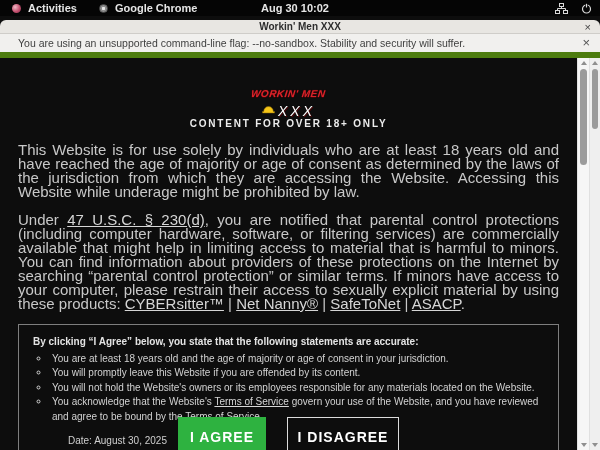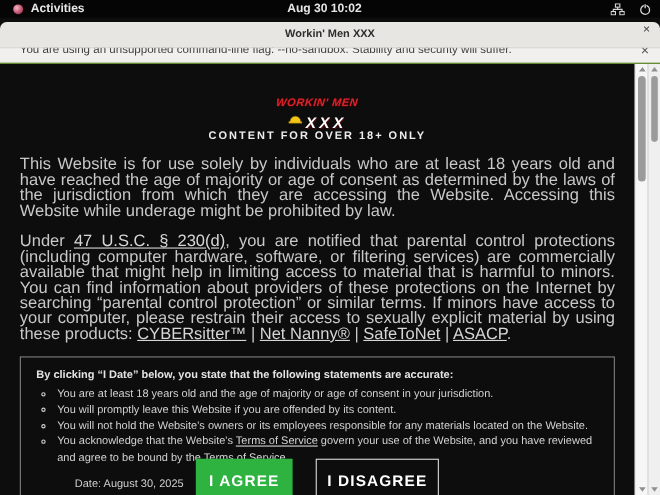--- a/index.html
+++ b/index.html
@@ -29,35 +29,35 @@
     border:1px solid #555;
   }
   .topbar-clock {
     position:absolute; left:0; right:10px; text-align:center; pointer-events:none;
   }
   .topbar-right { position:absolute; right:8px; display:flex; align-items:center; gap:13px; }
   .topbar-right svg { display:block; }
 
   
   .titlebar {
-    position:absolute; top:20px; left:0; right:0; height:24px;
+    position:absolute; top:20px; left:0; right:0; height:14px;
     background:#e8e6e2; border-bottom:1px solid #cfcdc9;
     border-radius:6px 6px 0 0;
     display:flex; align-items:center; justify-content:center;
     font-size:10px; font-weight:700; color:#2d2d2d; z-index:29;
   }
   .titlebar-close {
     position:absolute; right:9px; top:0; height:13px; display:flex; align-items:center;
     font-size:11px; font-weight:400; color:#444; cursor:default;
   }
 
   
   .infobar {
     position:absolute; top:33px; left:0; right:0; height:25px;
-    background:#f1f0ee; border-bottom:1px solid #4d7c0f;
+    background:#f1f0ee; border-bottom:6px solid #4d7c0f;
     display:flex; align-items:center; z-index:28;
     font-size:10.5px; color:#3f3f3f;
   }
   .infobar-msg { margin-left:18px; }
   .infobar-close {
     position:absolute; right:10px; font-size:13px; color:#555; line-height:1; cursor:default;
   }
 
   
   .content {
@@ -67,21 +67,21 @@
 
   
   .logo { margin-top:26px; text-align:center; line-height:1; }
   .logo-banner {
     font-style:italic; font-weight:800; font-size:10px; letter-spacing:0.5px;
     color:#d8232a; text-shadow:0 0 1px #6e0a0e, 0 1px 0 #3a0406;
     transform:skewX(-6deg); display:inline-block;
   }
   .logo-xxx-row { display:flex; align-items:flex-end; justify-content:center; gap:3px; margin-top:1px; }
   .logo-xxx {
-    font-weight:700; font-size:14px; letter-spacing:3px; color:#ffffff;
+    font-weight:400; font-size:14px; letter-spacing:3px; color:#ffffff;
     text-shadow:0 0 1px #000, 1px 1px 0 #5a0608; font-style:italic;
   }
   .hat-icon { display:block; margin-bottom:1px; }
 
   
   .heading {
     margin-top:0; text-align:center; font-size:10px; font-weight:600;
     letter-spacing:1.8px; color:#ececec;
   }
 
@@ -142,20 +142,24 @@
   .scroll-outer .sb-thumb { top:11px; height:60px; }
 </style>
 </head>
 <body>
 
 <div class="topbar">
   <div class="topbar-left">
     <div class="topbar-item">
       <span class="distro-dot"></span>
       <span>Activities</span>
+    </div>
+    <div class="topbar-item">
+      <span class="chrome-dot"></span>
+      <span>Google Chrome</span>
     </div>
   </div>
   <div class="topbar-clock">Aug 30  10:02</div>
   <div class="topbar-right">
     <span>
       <svg width="13" height="11" viewBox="0 0 13 11">
         <rect x="4.5" y="0.5" width="4" height="3" fill="none" stroke="#d8d8d8"></rect>
         <rect x="0.5" y="7.5" width="4" height="3" fill="none" stroke="#d8d8d8"></rect>
         <rect x="8.5" y="7.5" width="4" height="3" fill="none" stroke="#d8d8d8"></rect>
         <path d="M6.5 3.5 v2 M2.5 7.5 v-2 h8 v2" fill="none" stroke="#d8d8d8"></path>
@@ -195,21 +199,21 @@
     </div>
   </div>
 
   <div class="heading">CONTENT FOR OVER 18+ ONLY</div>
 
   <p class="para">This Website is for use solely by individuals who are at least 18 years old and have reached the age of majority or age of consent as determined by the laws of the jurisdiction from which they are accessing the Website. Accessing this Website while underage might be prohibited by law.</p>
 
   <p class="para"><span>Under </span><a>47 U.S.C. § 230(d)</a><span>, you are notified that parental control protections (including computer hardware, software, or filtering services) are commercially available that might help in limiting access to material that is harmful to minors. You can find information about providers of these protections on the Internet by searching “parental control protection” or similar terms. If minors have access to your computer, please restrain their access to sexually explicit material by using these products: </span><a>CYBERsitter™</a><span> | </span><a>Net Nanny®</a><span> | </span><a>SafeToNet</a><span> | </span><a>ASACP</a><span>.</span></p>
 
   <div class="box">
-    <div class="box-intro">By clicking “I Date” below, you state that the following statements are accurate:</div>
+    <div class="box-intro">By clicking “I Agree” below, you state that the following statements are accurate:</div>
     <ul>
       <li>You are at least 18 years old and the age of majority or age of consent in your jurisdiction.</li>
       <li>You will promptly leave this Website if you are offended by its content.</li>
       <li>You will not hold the Website's owners or its employees responsible for any materials located on the Website.</li>
       <li><span>You acknowledge that the Website's </span><a>Terms of Service</a><span> govern your use of the Website, and you have reviewed and agree to be bound by the </span><a>Terms of Service</a><span>.</span></li>
     </ul>
     <div class="box-date">Date: August 30, 2025</div>
   </div>
 
   <div class="btn-row">

